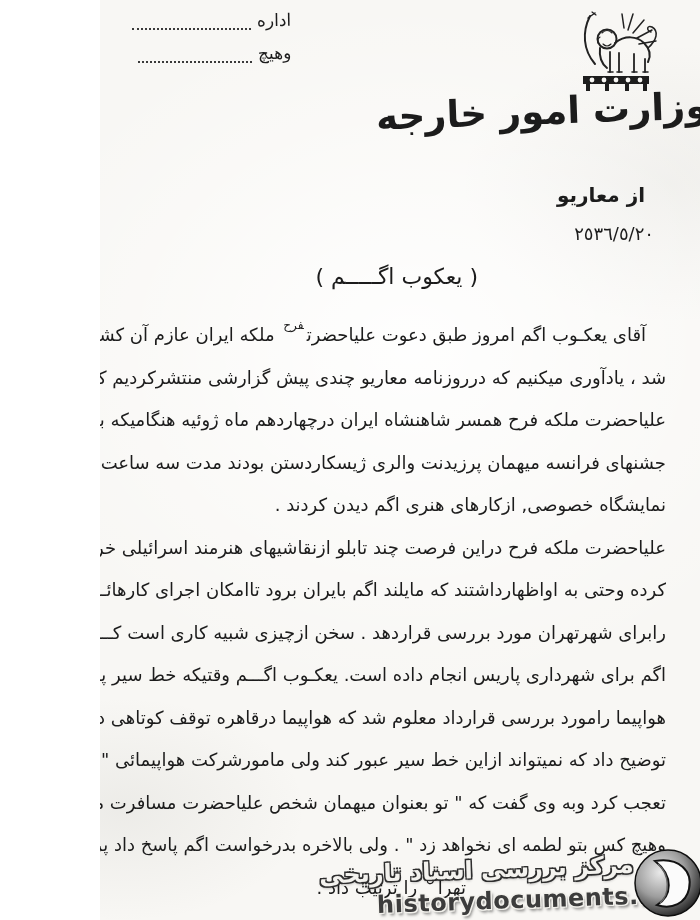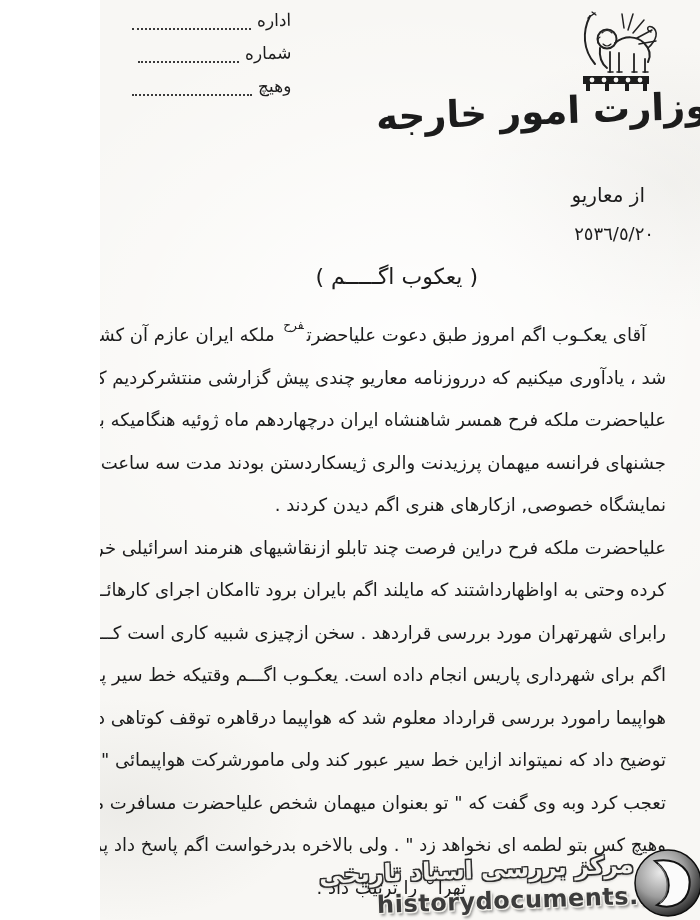--- a/index.html
+++ b/index.html
@@ -22,21 +22,21 @@
   .field-row:nth-child(2) .leader{margin-left:10px;}
   .field-row:nth-child(4) .leader{margin-left:24px;}
 
   
   .emblem{position:absolute; top:6px; right:40px;}
   .ministry{
     position:absolute; top:90px; right:-8px; font-size:37px; font-weight:bold;
     white-space:nowrap; transform:rotate(-2deg); letter-spacing:-1px;
   }
 
-  .source{position:absolute; top:183px; right:55px; font-size:20px; font-weight:400;margin-left:19px;}
+  .source{position:absolute; top:183px; right:55px; font-size:20px; font-weight:700;margin-left:19px;}
   .dateline{position:absolute; top:223px; right:46px; font-size:18px; letter-spacing:5px; direction:ltr;}
   .doc-title{position:absolute; top:264px; right:222px; font-size:22px; white-space:nowrap;}
 
   
   .body{position:absolute; top:304px; right:34px; left:0; overflow:hidden;}
   .bline{height:42.5px; line-height:61px; font-size:18px; text-align:right; white-space:nowrap;}
   .bline.indent{padding-right:20px;}
   .bline.shift{padding-right:200px;padding-left:44px;}
   .sup{position:relative; top:-12px; font-size:12px; margin:0 3px;}
 
@@ -55,24 +55,20 @@
   .wm-logo{position:absolute; right:-3px; bottom:-2px;}
 </style>
 </head>
 <body>
 
 <div class="page">
 
   <div class="fields">
     <div class="field-row">
       <span class="field-label">اداره</span>
-      <span class="leader"></span>
-    </div>
-    <div class="field-row">
-      <span class="field-label">شماره</span>
       <span class="leader"></span>
     </div>
     <div class="field-row">
       <span class="field-label">وهیچ</span>
       <span class="leader"></span>
     </div>
   </div>
 
   <div class="emblem">
     <svg width="96" height="92" viewBox="0 0 96 92">

